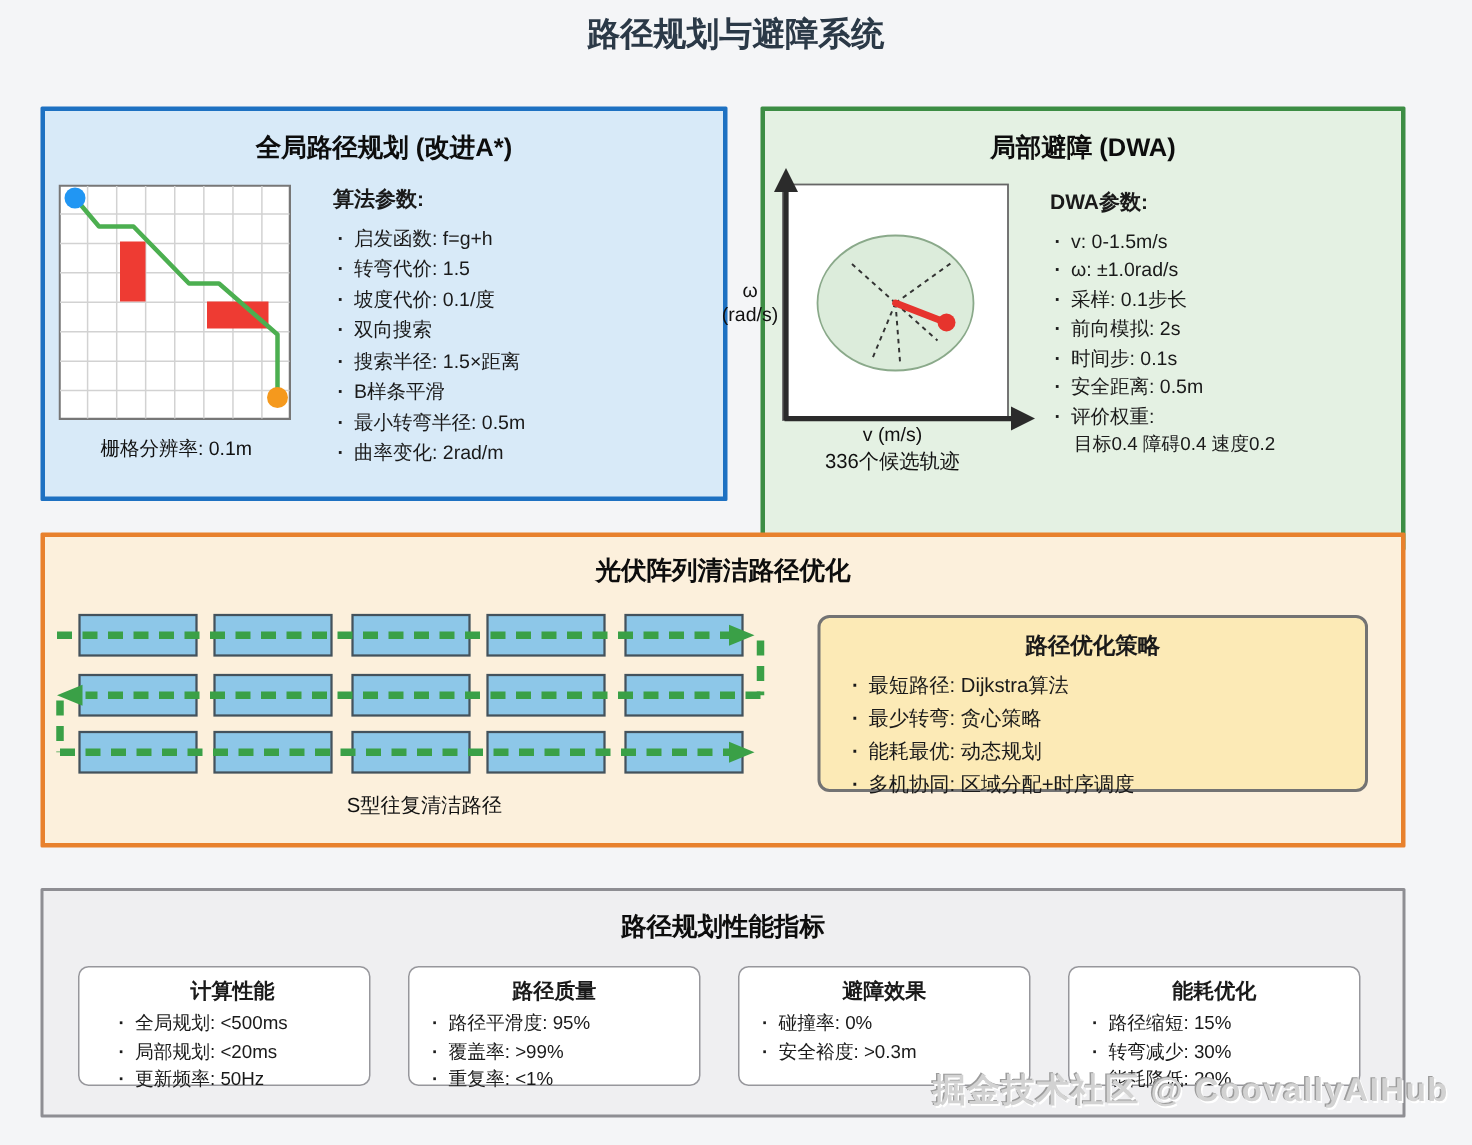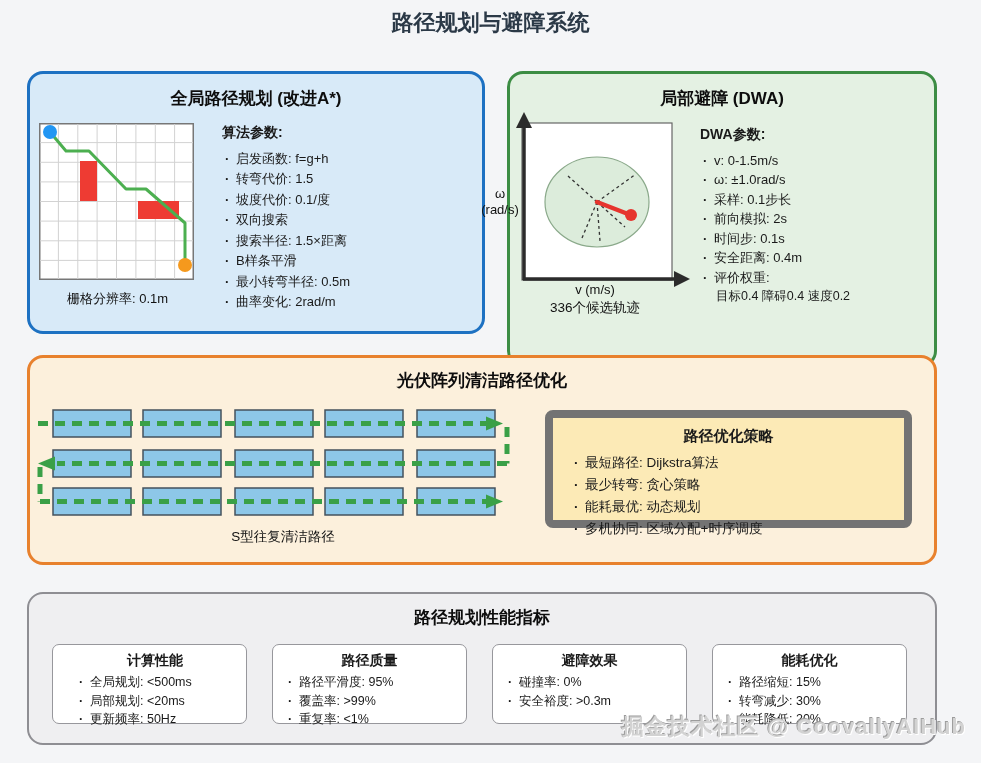--- a/index.html
+++ b/index.html
@@ -1,33 +1,33 @@
 <!DOCTYPE html>
 <html><head>
 <meta charset="utf-8">
 <style>
   html,body{margin:0;padding:0;background:#f4f5f7;}
   #stage{position:relative;width:981px;height:763px;background:#f4f5f7;overflow:hidden;
          font-family:"Liberation Sans","DejaVu Sans",sans-serif;color:#1a1a1a;}
   .abs{position:absolute;}
   .main-title{top:8px;left:0;width:100%;text-align:center;font-size:22px;font-weight:bold;color:#2b3947;}
-  .panel{position:absolute;border-radius:16px;box-sizing:border-box;}
+  .panel{position:absolute;border-radius:1px;box-sizing:border-box;}
   .panel-blue{left:27px;top:71px;width:458px;height:263px;background:#d8eaf8;border:3px solid #1d71c2;}
   .panel-green{left:507px;top:71px;width:430px;height:296px;background:#e4f1e3;border:3px solid #3c8d44;}
   .panel-orange{left:27px;top:355px;width:910px;height:210px;background:#fcf0dc;border:3px solid #e8812d;}
   .panel-gray{left:27px;top:592px;width:910px;height:153px;background:#efeff1;border:2px solid #8e8e93;}
   .panel-title{position:absolute;top:13px;left:0;width:100%;text-align:center;font-size:17px;font-weight:bold;color:#0d0d0d;}
   .params{font-size:13px;line-height:20.5px;}
   .params .ptitle{font-weight:bold;font-size:14px;margin-bottom:6px;}
   .bullet{position:relative;padding-left:14px;}
   .bullet::before{content:"·";position:absolute;left:3px;font-weight:bold;}
   .indent{padding-left:16px;font-size:12.5px;}
   .caption{font-size:13px;text-align:center;color:#111;}
   .strategy-box{position:absolute;left:515px;top:52px;width:367px;height:118px;background:#fceab6;
-                border:8px solid #737373;border-radius:8px;box-sizing:border-box;}
+                border:2px solid #737373;border-radius:8px;box-sizing:border-box;}
   .strategy-box .stitle{text-align:center;font-weight:bold;font-size:15px;margin-top:9px;margin-bottom:6px;}
   .strategy-box .params{margin-left:18px;line-height:22px;font-size:13.5px;}
   .metric-card{position:absolute;top:50px;width:195px;height:80px;background:#ffffff;border:1.5px solid #97979c;
                border-radius:7px;box-sizing:border-box;}
   .metric-card .mtitle{text-align:center;font-weight:bold;font-size:14px;margin-top:7px;margin-bottom:3px;}
   .metric-card .params{margin-left:12px;font-size:12.5px;line-height:18.5px;}
   .axis-label{font-size:13px;color:#111;text-align:center;line-height:16px;}
   .watermark{top:712px;left:0;width:966px;text-align:right;font-size:22px;font-weight:bold;color:#d2d2d2;
              text-shadow:1px 1px 0 #ffffff,-1px -1px 0 #9c9c9c;letter-spacing:1px;pointer-events:none;}
 </style>
@@ -93,21 +93,21 @@
     <div class="abs axis-label" style="left:-10px;top:208px;width:190px;">v (m/s)</div>
     <div class="abs caption" style="left:-10px;top:225px;width:190px;font-size:13.5px;">336个候选轨迹</div>
 
     <div class="abs params" style="left:190px;top:51px;line-height:19.5px;">
       <div class="ptitle">DWA参数:</div>
       <div class="bullet">v: 0-1.5m/s</div>
       <div class="bullet">ω: ±1.0rad/s</div>
       <div class="bullet">采样: 0.1步长</div>
       <div class="bullet">前向模拟: 2s</div>
       <div class="bullet">时间步: 0.1s</div>
-      <div class="bullet">安全距离: 0.4m</div>
+      <div class="bullet">安全距离: 0.5m</div>
       <div class="bullet">评价权重:</div>
       <div class="indent">目标0.4 障碍0.4 速度0.2</div>
     </div>
   </div>
 
   <div class="panel panel-orange">
     <div class="panel-title" style="top:11px;">光伏阵列清洁路径优化</div>
 
     <svg class="abs" style="left:3px;top:45px;" width="500" height="125" viewBox="0 0 500 125">
       <g fill="#8dc7e8" stroke="#44525c" stroke-width="1.5">

